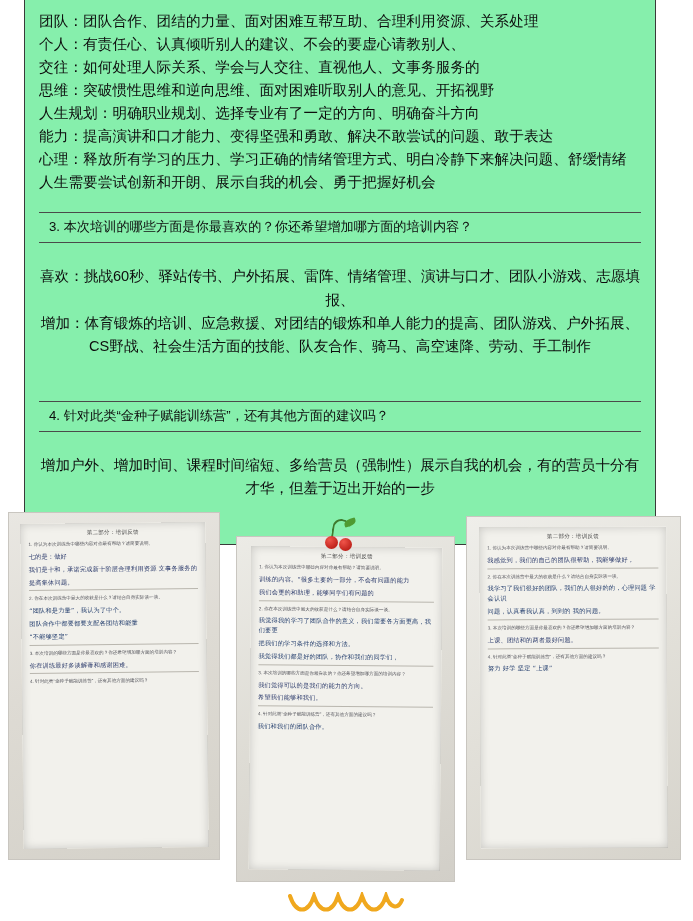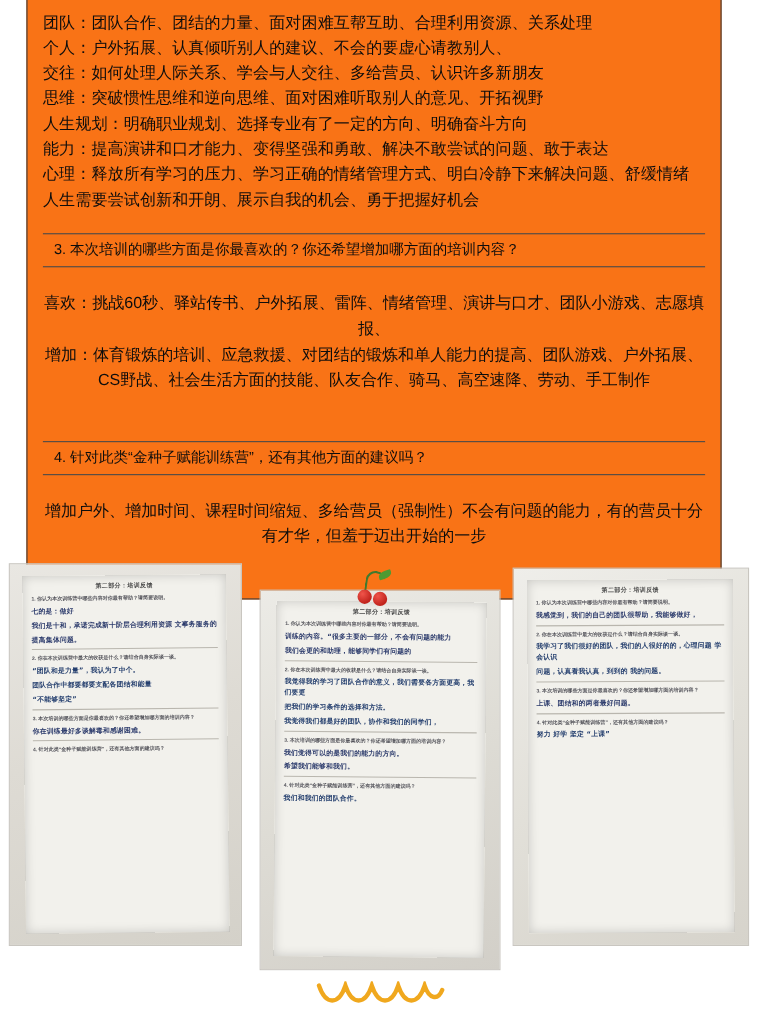--- a/index.html
+++ b/index.html
@@ -27,21 +27,21 @@
   .doc-block {
     position: absolute;
     left: 24px;
     top: 0px;
     width: 632px;
     box-sizing: border-box;
     border-left: 1px solid #3a3a3a;
     border-right: 1px solid #3a3a3a;
     border-bottom: 1px solid #3a3a3a;
     padding: 10px 14px 14px 14px;
-    background: #f97316;
+    background: #86efac;
   }
 
   .para-list {
     font-size: 14.6px;
     line-height: 1.58;
     letter-spacing: 0.1px;
     color: #0d0d0d;
   }
   .para-list div {
     white-space: normal;
@@ -75,21 +75,20 @@
     width: 693px;
     height: 370px;
   }
 
   .photo {
     position: absolute;
     background: #e8e6e1;
     border: 1px solid #c9c6c0;
     box-sizing: border-box;
     overflow: hidden;
-    font-weight: bold;
   }
   .photo-1 {
     left: 8px; top: 0px; width: 212px; height: 348px;
     background: linear-gradient(160deg,#e9e7e2 0%,#dedbd4 45%,#d4d1c9 100%);
   }
   .photo-2 {
     left: 236px; top: 24px; width: 219px; height: 346px;
     background: linear-gradient(155deg,#ecebe6 0%,#dedcd5 50%,#d2cfc8 100%);
   }
   .photo-3 {
@@ -186,42 +185,42 @@
 </style>
 </head>
 <body>
 
 <div class="page">
 
   <div class="doc-block">
 
     <div class="para-list">
       <div>团队：团队合作、团结的力量、面对困难互帮互助、合理利用资源、关系处理</div>
-      <div>个人：户外拓展、认真倾听别人的建议、不会的要虚心请教别人、</div>
-      <div>交往：如何处理人际关系、学会与人交往、多给营员、认识许多新朋友</div>
+      <div>个人：有责任心、认真倾听别人的建议、不会的要虚心请教别人、</div>
+      <div>交往：如何处理人际关系、学会与人交往、直视他人、文事务服务的</div>
       <div>思维：突破惯性思维和逆向思维、面对困难听取别人的意见、开拓视野</div>
       <div>人生规划：明确职业规划、选择专业有了一定的方向、明确奋斗方向</div>
       <div>能力：提高演讲和口才能力、变得坚强和勇敢、解决不敢尝试的问题、敢于表达</div>
       <div>心理：释放所有学习的压力、学习正确的情绪管理方式、明白冷静下来解决问题、舒缓情绪</div>
       <div>人生需要尝试创新和开朗、展示自我的机会、勇于把握好机会</div>
     </div>
 
     <div class="q-sep">3. 本次培训的哪些方面是你最喜欢的？你还希望增加哪方面的培训内容？</div>
 
     <div class="answer">
       <div>喜欢：挑战60秒、驿站传书、户外拓展、雷阵、情绪管理、演讲与口才、团队小游戏、志愿填报、</div>
       <div>增加：体育锻炼的培训、应急救援、对团结的锻炼和单人能力的提高、团队游戏、户外拓展、CS野战、社会生活方面的技能、队友合作、骑马、高空速降、劳动、手工制作</div>
     </div>
 
     <div class="spacer-24"></div>
 
     <div class="q-sep">4. 针对此类“金种子赋能训练营”，还有其他方面的建议吗？</div>
 
     <div class="answer">
-      <div>增加户外、增加时间、课程时间缩短、多给营员（强制性）不会有问题的能力，有的营员十分有才华，但羞于迈出开始的一步</div>
+      <div>增加户外、增加时间、课程时间缩短、多给营员（强制性）展示自我的机会，有的营员十分有才华，但羞于迈出开始的一步</div>
     </div>
 
     <div class="spacer-30"></div>
   </div>
 
   <div class="photo-row">
 
     <div class="photo photo-1">
       <div class="sheet">
         <div class="sheet-title">第二部分：培训反馈</div>

